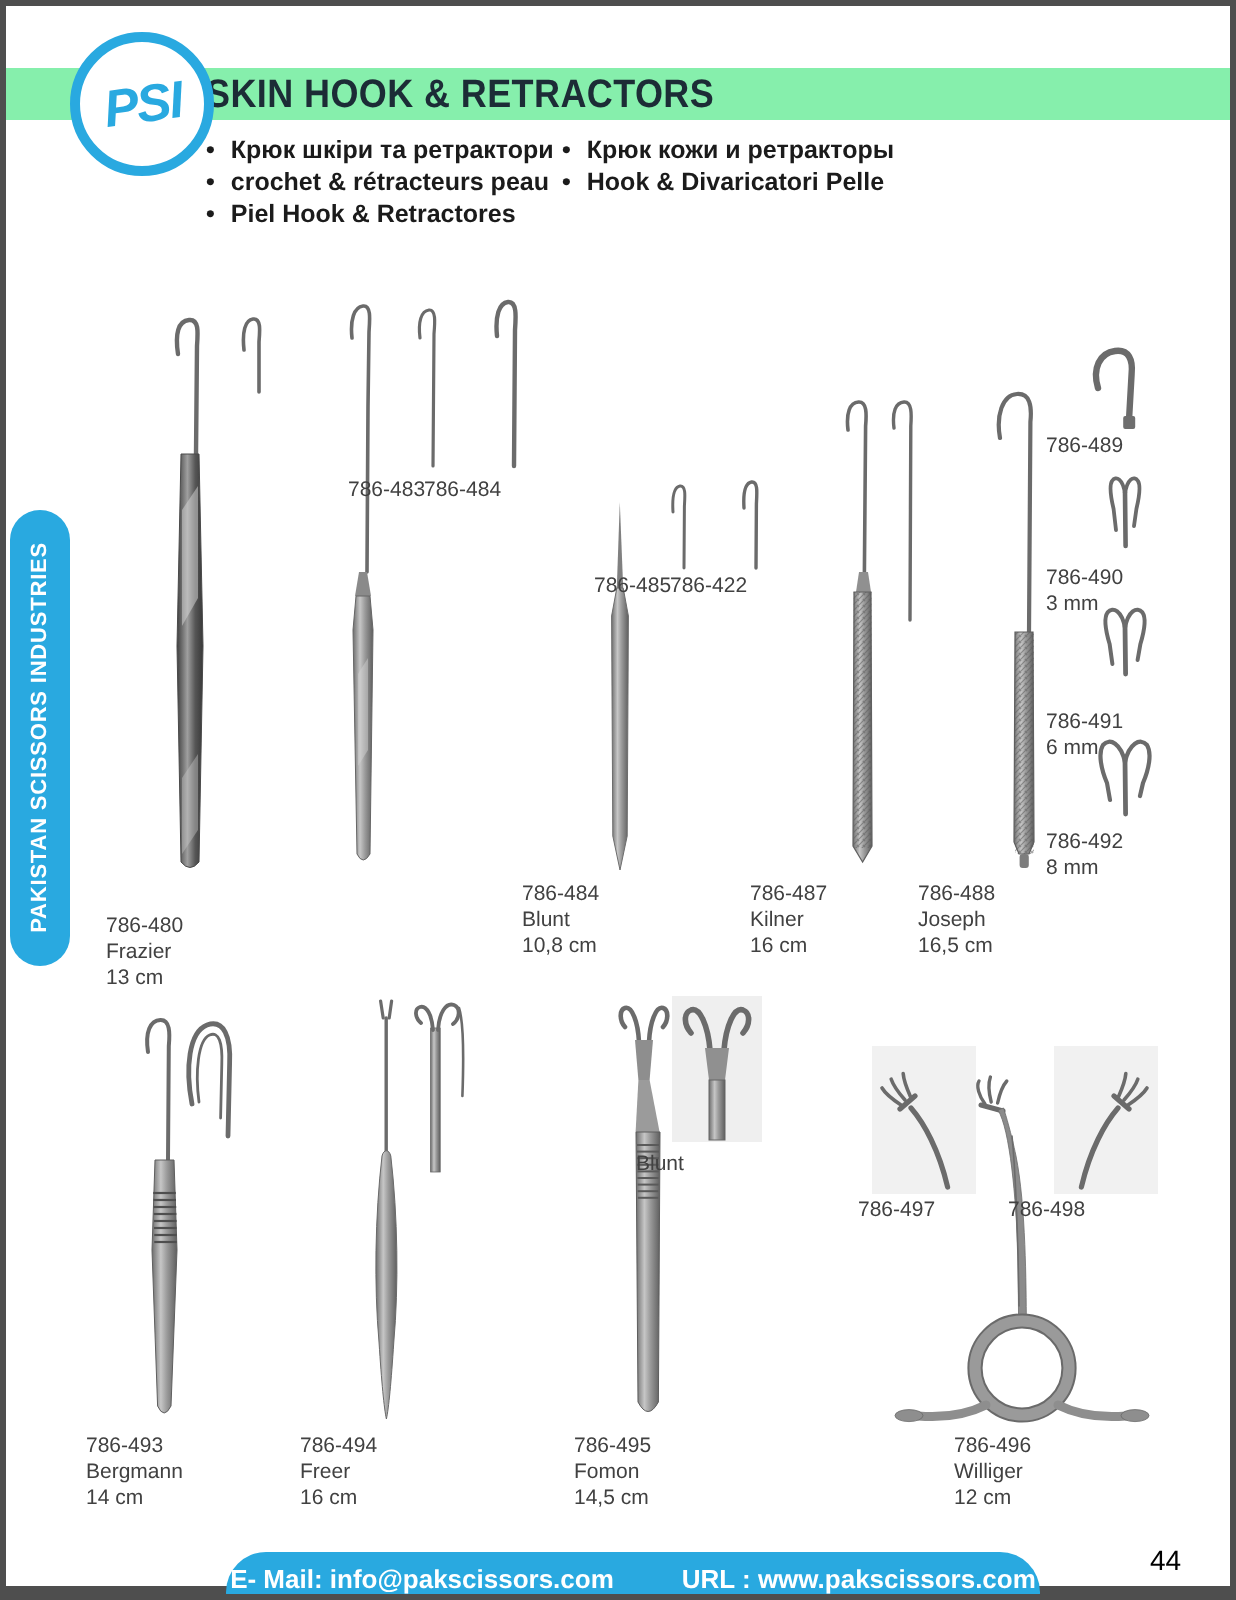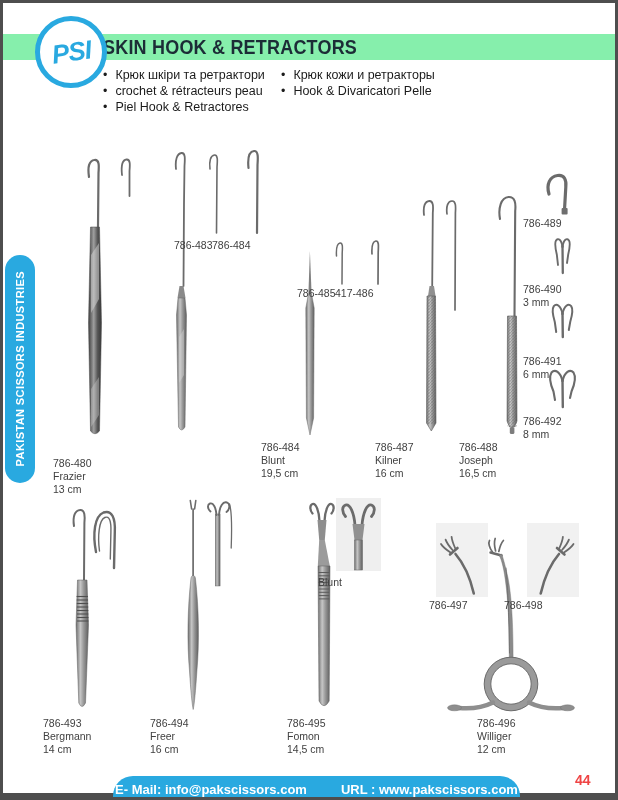--- a/index.html
+++ b/index.html
@@ -10,21 +10,21 @@
   .banner{position:absolute;left:0;right:0;top:31px;height:26px;background:#86efac;}
   .banner-title{position:absolute;left:100px;top:0;line-height:26px;font-weight:bold;
     font-size:18px;color:#1c2c36;letter-spacing:0.2px;transform:scaleY(1.1);
     transform-origin:left center;white-space:nowrap;}
   .logo{position:absolute;left:32px;top:13px;width:62px;height:62px;background:#fff;
     border:5px solid #29a9e0;border-radius:50%;display:flex;align-items:center;
     justify-content:center;z-index:3;}
   .logo-text{font-style:italic;font-weight:bold;font-size:26px;color:#29a9e0;
     transform:rotate(-8deg);letter-spacing:-1px;}
   
-  .bullet-col{position:absolute;top:64px;font-size:12.5px;font-weight:normal;color:#1b1b1b;}
+  .bullet-col{position:absolute;top:64px;font-size:12.5px;font-weight:bold;color:#1b1b1b;}
   .col1{left:100px;} .col2{left:278px;}
   .b-item{height:16px;line-height:16px;white-space:nowrap;}
   .b-item::before{content:"\2022";margin-right:8px;}
   .b-item.arabic{font-family:"DejaVu Sans",sans-serif;}
   .b-item.arabic::before{content:none;}
   .b-item.arabic::after{content:"\2022";margin-left:10px;font-family:"Liberation Sans",sans-serif;}
   
   .sidebar{position:absolute;left:2px;top:252px;width:30px;height:228px;background:#29a9e0;
     border-radius:15px;display:flex;align-items:center;justify-content:center;z-index:2;}
   .sidebar-text{writing-mode:vertical-rl;transform:rotate(180deg);color:#fff;font-weight:bold;
@@ -33,22 +33,22 @@
   .art{position:absolute;left:0;top:0;z-index:1;}
   .wire{fill:none;stroke:#6b6b6b;stroke-linecap:round;}
   
   .plabel{position:absolute;width:84px;font-size:10.5px;line-height:13px;
     color:#414141;z-index:2;}
   
   .footer-pill{position:absolute;left:110px;top:773px;width:407px;height:40px;background:#29a9e0;
     border-radius:20px;color:#fff;font-weight:bold;font-size:13px;display:flex;
     justify-content:center;gap:34px;padding-top:6px;box-sizing:border-box;z-index:3;}
   .footer-pill span{white-space:nowrap;}
-  .page-number{position:absolute;left:572px;top:769px;font-weight:bold;font-size:14px;
-    color:#ef4444;z-index:2;}
+  .page-number{position:absolute;left:572px;top:769px;font-weight:normal;font-size:14px;
+    color:#000000;z-index:2;}
   .bottom-rule{position:absolute;left:0;right:0;bottom:0;height:4px;background:#4e4e4e;}
 </style>
 </head>
 <body>
 
 <div class="page">
 
   <div class="banner">
     <span class="banner-title">SKIN HOOK &amp; RETRACTORS</span>
   </div>
@@ -243,27 +243,27 @@
   </div>
   <div class="plabel" style="left:171px;top:236px">
     <div>786-483</div>
   </div>
   <div class="plabel" style="left:209px;top:236px">
     <div>786-484</div>
   </div>
   <div class="plabel" style="left:258px;top:438px">
     <div>786-484</div>
     <div>Blunt</div>
-    <div>19,5 cm</div>
+    <div>10,8 cm</div>
   </div>
   <div class="plabel" style="left:294px;top:284px">
     <div>786-485</div>
   </div>
   <div class="plabel" style="left:332px;top:284px">
-    <div>417-486</div>
+    <div>786-422</div>
   </div>
   <div class="plabel" style="left:372px;top:438px">
     <div>786-487</div>
     <div>Kilner</div>
     <div>16 cm</div>
   </div>
   <div class="plabel" style="left:456px;top:438px">
     <div>786-488</div>
     <div>Joseph</div>
     <div>16,5 cm</div>

